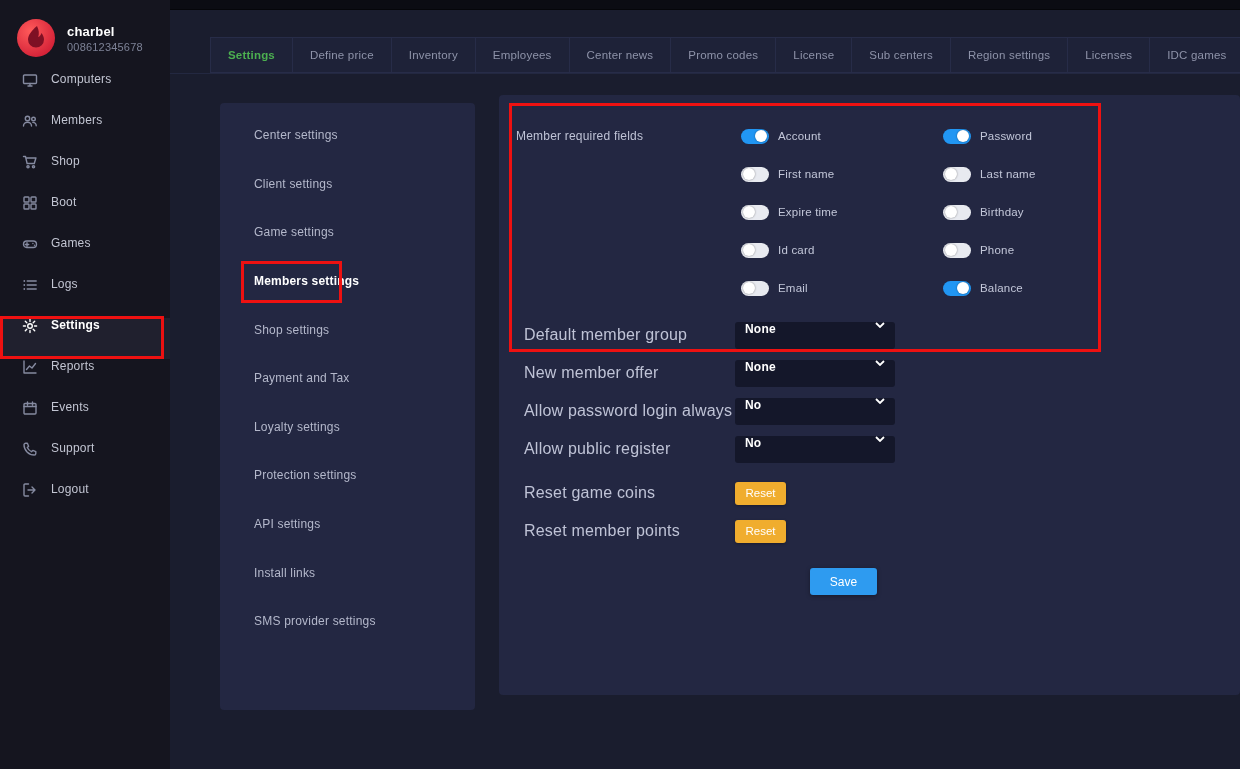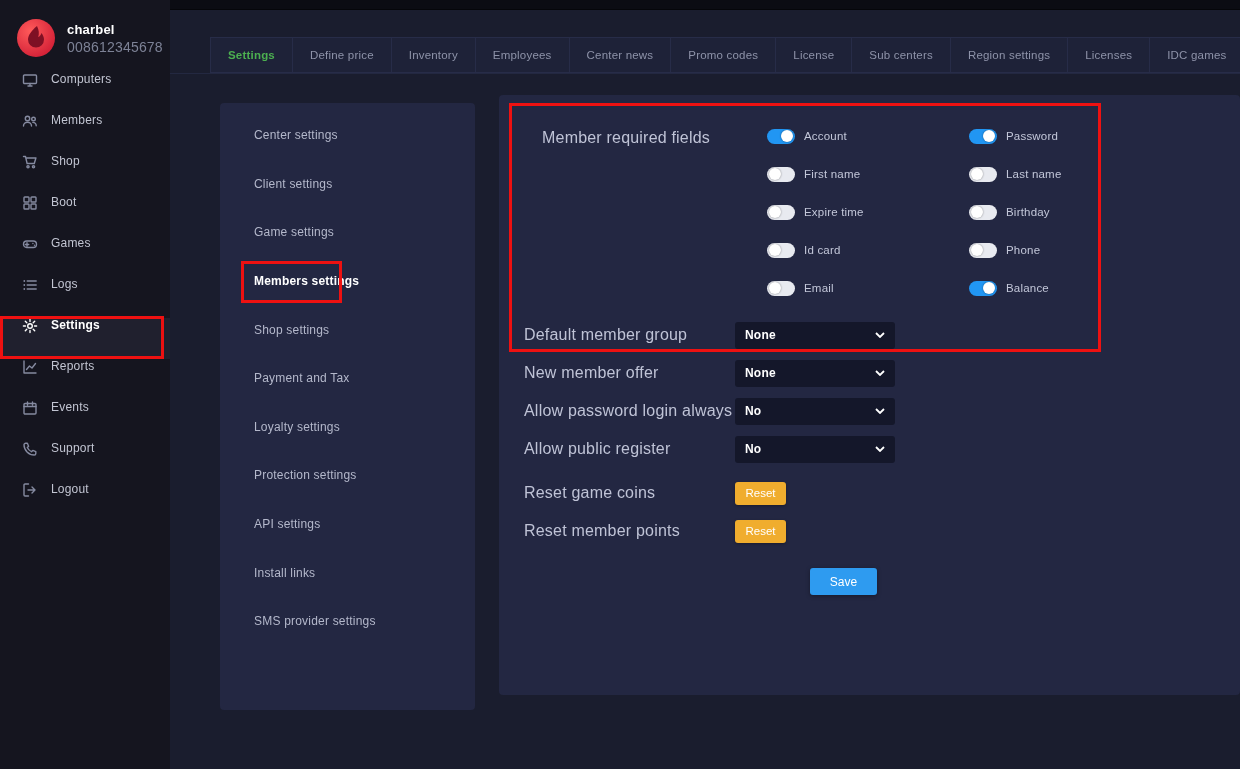--- a/index.html
+++ b/index.html
@@ -12,21 +12,21 @@
   }
   *{box-sizing:border-box;margin:0;padding:0;font-family:"Liberation Sans",sans-serif}
   html,body{width:1240px;height:769px;overflow:hidden;background:#1a1d2e}
   .page{position:relative;width:1240px;height:595px;background:#7f1d1d;letter-spacing:.2px}
 
   
   .sidebar{position:absolute;left:0;top:0;width:170px;height:769px;background:#15151f;z-index:5}
   .profile{display:flex;align-items:center;gap:11px;padding:18px 10px 14px 16px;cursor:pointer}
   .avatar{width:40px;height:40px;flex:none;border-radius:50%}
   .pname{font-size:13px;font-weight:bold;color:#fff}
-  .pid{font-size:14px;color:#7d8296;margin-top:2px}
+  .pid{font-size:11px;color:#7d8296;margin-top:2px}
   .side-item{display:flex;height:41px;padding-left:22px;gap:13px;cursor:pointer}
   .side-item .sicon{width:16px;height:16px;flex:none;color:#858aa0;display:inline-flex}
   .side-item .slabel{font-size:12px;color:#c2c5d2}
   .side-item.active{background:#20202e}
   .side-item.active .slabel{color:#fff;font-weight:bold}
   .side-item.active .sicon{color:#fff}
   .sicon svg{width:16px;height:16px;stroke:currentColor;fill:none;stroke-width:1.4;stroke-linecap:round;stroke-linejoin:round}
 
   
   .main{position:absolute;left:170px;top:0;right:0;height:769px;background:#1a1d2e}
@@ -40,33 +40,33 @@
   .panel{position:absolute;background:#232742;border-radius:4px}
   .subnav{left:220px;top:103px;width:255px;height:607px;padding-top:8px}
   .subnav-item{display:flex;align-items:center;height:48.6px;padding-left:34px;cursor:pointer}
   .subnav-item span{font-size:12px;color:#b4b8cb}
   .subnav-item.active span{color:#fff;font-weight:bold}
 
   .main-panel{left:499px;top:95px;width:741px;height:600px}
 
   
   .fields{display:flex;margin-top:22px}
-  .req-label{margin-left:43px;width:225px;font-size:16px;color:#bfc3d6;padding-top:12px}
+  .req-label{margin-left:17px;width:225px;font-size:12px;color:#bfc3d6;padding-top:12px}
   .tcol1{width:202px}
   .trow{display:flex;align-items:center;height:38px;gap:9px}
   .tlabel{font-size:11.5px;color:#c3c7d9}
   .toggle{width:28px;height:15px;border-radius:8px;background:var(--toggle-off);position:relative;display:inline-block;flex:none;cursor:pointer}
   .toggle .knob{position:absolute;top:1.5px;left:2px;width:12px;height:12px;border-radius:50%;background:#fff;box-shadow:0 0 2px rgba(0,0,0,.45)}
   .toggle.on{background:var(--toggle-on)}
   .toggle.on .knob{left:auto;right:2px}
 
   .form-rows{margin-top:9px}
   .frow{display:flex;align-items:center;height:38px}
   .flabel{margin-left:25px;width:211px;font-size:16px;color:#bfc3d6}
-  .select{width:160px;height:27px;background:#14172a;border-radius:3px;display:flex;align-items:center;
+  .select{width:160px;height:27px;background:#14172a;border-radius:3px;display:flex;
           justify-content:space-between;padding:0 10px;cursor:pointer}
   .select .sval{color:#fff;font-size:12px;font-weight:bold}
   .chev{display:inline-flex}
   .resets{margin-top:6px}
   .reset-btn{width:51px;height:23px;background:var(--reset-button);border:none;border-radius:3px;color:#fff;
              font-size:11.5px;cursor:pointer;box-shadow:0 1px 3px rgba(0,0,0,.3)}
   .save-btn{margin-left:311px;margin-top:18px;width:67px;height:27px;background:var(--save-button);color:#fff;
             border:none;border-radius:3px;font-size:12px;cursor:pointer;box-shadow:0 1px 4px rgba(0,0,0,.35)}
 
   

